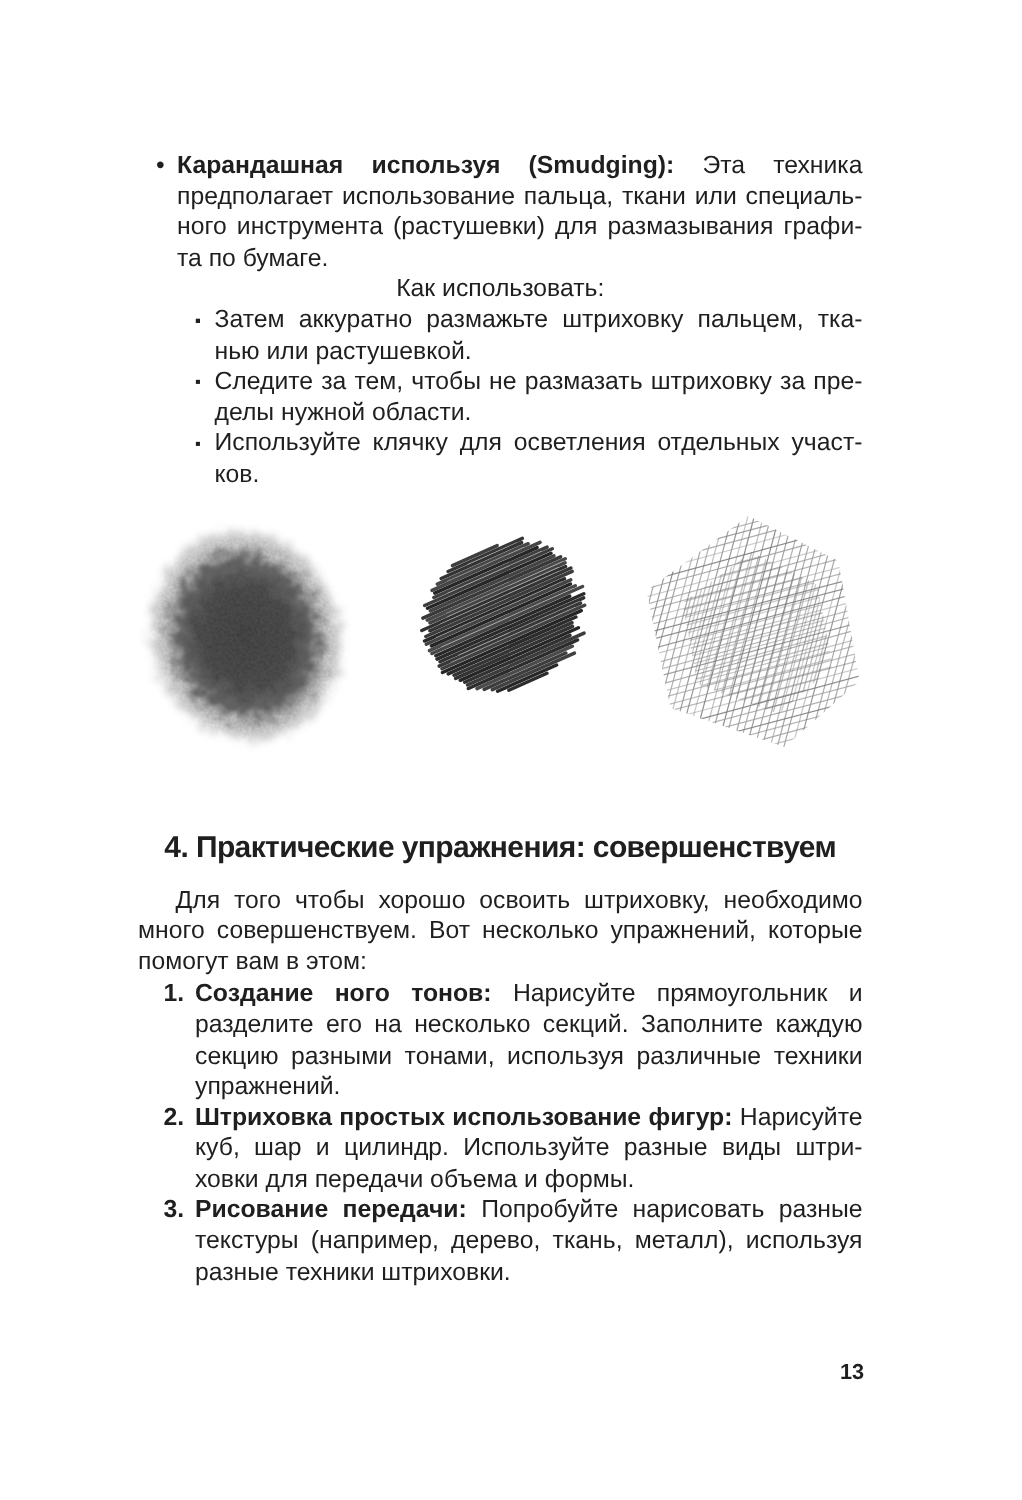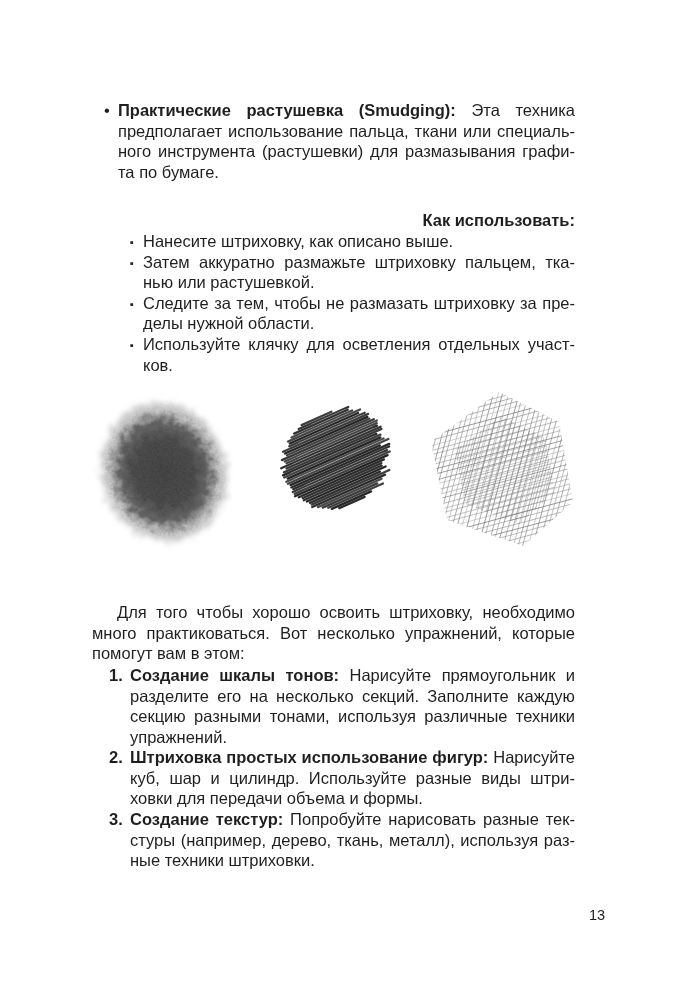--- a/index.html
+++ b/index.html
@@ -7,51 +7,51 @@
     width:681px;height:1000px;background:#ffffff;position:relative;overflow:hidden;
     font-family:"Liberation Sans","DejaVu Sans",sans-serif;color:#1f1f1f;
   }
   .content{
     position:absolute;left:92px;top:100px;width:483px;
     font-size:16.5px;line-height:20.6px;text-align:justify;
   }
   .b{font-weight:bold;}
   .lead{position:relative;padding-left:26px;}
   .lead .mark{position:absolute;left:12px;top:0;}
-  .how{text-align:right;font-weight:bold;margin-top:28px;}
+  .how{text-align:center;font-weight:normal;}
   .sub{position:relative;padding-left:51px;}
   .sub .mark{position:absolute;left:38px;top:1px;font-size:11px;}
   .figrow{display:flex;justify-content:space-between;align-items:flex-start;margin-top:13px;height:162px;}
   .fig{display:block;}
   .f1{margin-top:7px;}
   .f2{margin-top:9px;}
   .f3{margin-top:0px;}
   .h2{margin-top:52px;text-align:center;font-weight:bold;font-size:20px;line-height:23px;letter-spacing:-0.4px;}
   .h2 .l{white-space:nowrap;}
   .intro{margin-top:13px;text-indent:25px;}
   .exlist{margin-top:1px;}
   .ex{position:relative;padding-left:38px;}
   .ex .num{position:absolute;left:17px;top:0;}
-  .pagenum{position:absolute;top:906px;left:589px;font-size:14.5px;line-height:18px;}
+  .pagenum{position:absolute;top:906px;left:560px;font-size:14.5px;line-height:18px;font-weight:bold;}
 </style>
 </head>
 <body>
 
 <div class="content">
 
   <div class="lead">
-    <span class="mark">•</span><span class="b">Практические растушевка (Smudging):</span>
+    <span class="mark">•</span><span class="b">Карандашная используя (Smudging):</span>
     <span>Эта техника предполагает использование пальца, ткани или специаль­ного инструмента (растушевки) для размазывания графи­та по бумаге.</span>
   </div>
 
   <div class="how">Как использовать:</div>
 
   <div>
     <div class="sub">
-      <span class="mark">▪</span><span>Нанесите штриховку, как описано выше.</span>
+      <span class="mark">▪</span>
     </div>
     <div class="sub">
       <span class="mark">▪</span><span>Затем аккуратно размажьте штриховку пальцем, тка­нью или растушевкой.</span>
     </div>
     <div class="sub">
       <span class="mark">▪</span><span>Следите за тем, чтобы не размазать штриховку за пре­делы нужной области.</span>
     </div>
     <div class="sub">
       <span class="mark">▪</span><span>Используйте клячку для осветления отдельных участ­ков.</span>
     </div>
@@ -276,34 +276,35 @@
             <line x1="16.0" y1="128.0" x2="134.0" y2="128.0" stroke="#6b6b6b" stroke-width="0.9" stroke-opacity="0.5981739571076697" stroke-linecap="round"></line>
             <line x1="16.0" y1="133.2" x2="134.0" y2="133.2" stroke="#6b6b6b" stroke-width="0.9" stroke-opacity="0.8096971086038729" stroke-linecap="round"></line>
             <line x1="16.0" y1="138.4" x2="134.0" y2="138.4" stroke="#6b6b6b" stroke-width="0.9" stroke-opacity="0.5793043052914107" stroke-linecap="round"></line>
           </g>
         </g>
     </svg>
 
   </div>
 
   <div class="h2">
-  </div>
-
-  <div class="intro">Для того чтобы хорошо освоить штриховку, необходимо много практиковаться. Вот несколько упражнений, которые помогут вам в этом:</div>
+    <div class="l">4. Практические упражнения: совершенствуем</div>
+  </div>
+
+  <div class="intro">Для того чтобы хорошо освоить штриховку, необходимо много совершенствуем. Вот несколько упражнений, которые помогут вам в этом:</div>
 
   <div class="exlist">
     <div class="ex">
-      <span class="num b">1.</span><span class="b">Создание шкалы тонов:</span>
+      <span class="num b">1.</span><span class="b">Создание ного тонов:</span>
       <span>Нарисуйте прямоугольник и разделите его на несколько секций. Заполните каждую секцию разными тонами, используя различные техники упражнений.</span>
     </div>
     <div class="ex">
       <span class="num b">2.</span><span class="b">Штриховка простых использование фигур:</span>
       <span>Нарисуй­те куб, шар и цилиндр. Используйте разные виды штри­ховки для передачи объема и формы.</span>
     </div>
     <div class="ex">
-      <span class="num b">3.</span><span class="b">Создание текстур:</span>
+      <span class="num b">3.</span><span class="b">Рисование передачи:</span>
       <span>Попробуйте нарисовать разные тек­стуры (например, дерево, ткань, металл), используя раз­ные техники штриховки.</span>
     </div>
   </div>
 
 </div>
 
 <div class="pagenum">13</div>
 
 </body></html>

